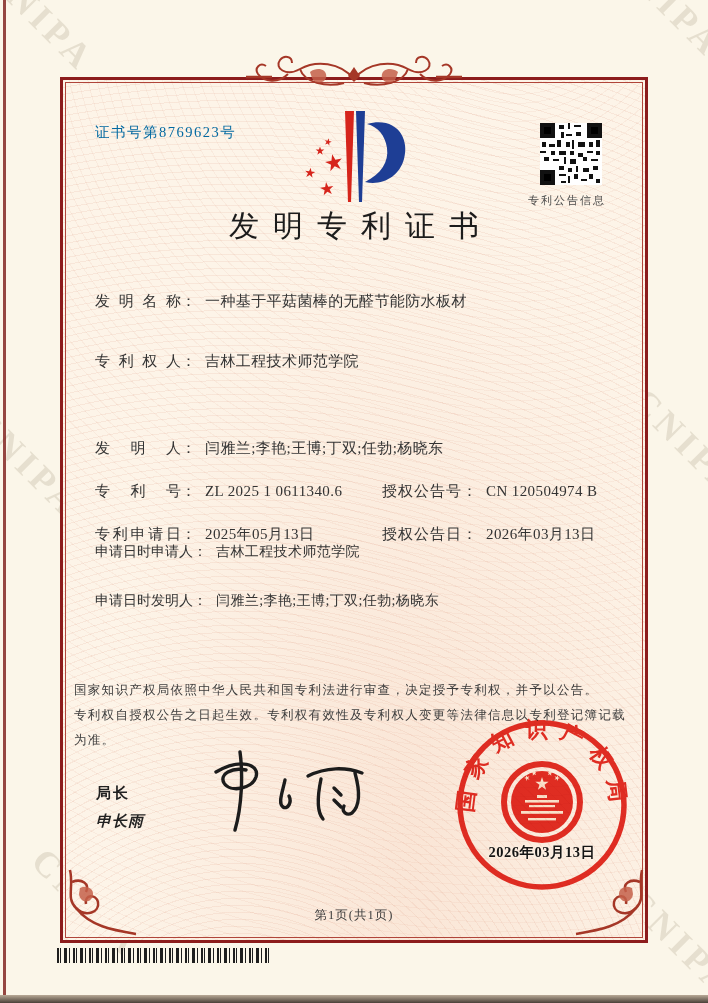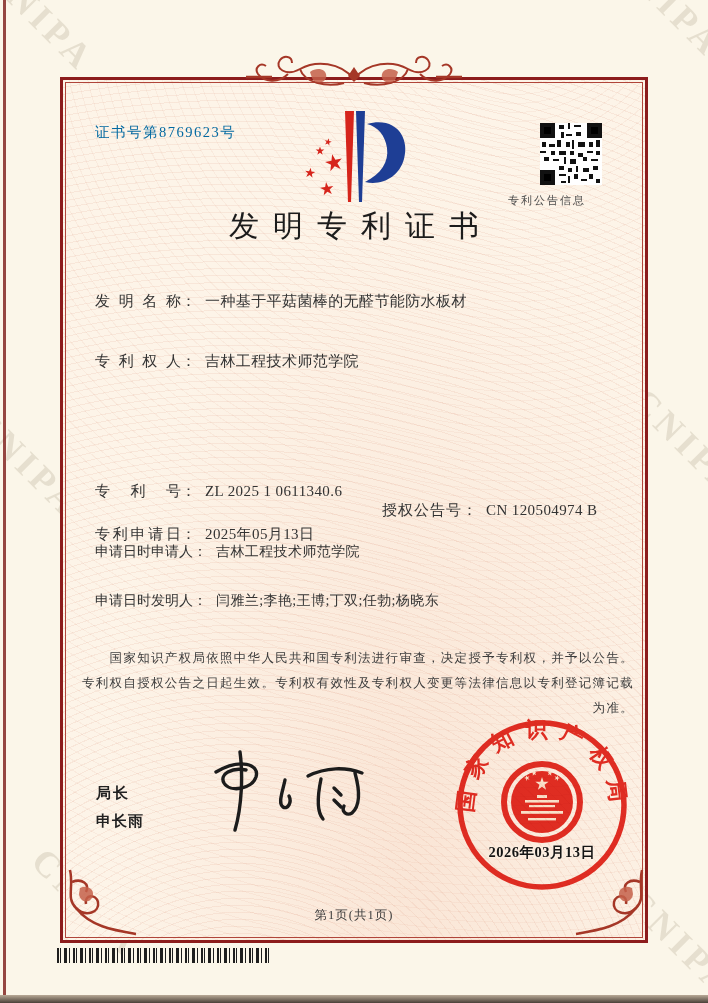--- a/index.html
+++ b/index.html
@@ -22,41 +22,41 @@
       repeating-radial-gradient(circle at 30% 118%, rgba(205,110,82,.10) 0 1px, rgba(0,0,0,0) 1px 7px),
       repeating-radial-gradient(circle at 78% -12%, rgba(205,110,82,.07) 0 1px, rgba(0,0,0,0) 1px 9px),
       #fdf4e8;}
   
   .wm{position:absolute;font-size:36px;font-weight:bold;letter-spacing:5px;
       color:rgba(125,108,74,.16);transform:rotate(45deg);white-space:nowrap;
       font-family:"Liberation Serif","DejaVu Serif",serif;pointer-events:none;}
   
   .cert-no{left:95px;top:123px;font-size:14.5px;letter-spacing:1.5px;color:#0369a1;}
   .qr{left:540px;top:123px;width:62px;height:62px;}
-  .qr-label{left:508px;top:193px;width:90px;font-size:11px;letter-spacing:2px;color:#4a4a4a;}
+  .qr-label{left:528px;top:193px;width:90px;font-size:11px;letter-spacing:2px;color:#4a4a4a;}
   .logo{left:293px;top:105px;}
   .title{left:0;top:206px;width:708px;text-align:center;font-size:30px;color:#1c1c1c;
          letter-spacing:14px;text-indent:14px;font-weight:500;}
   
   .row{left:95px;width:540px;font-size:15px;white-space:nowrap;color:#333;}
   .flabel{display:inline-block;width:86px;text-align:justify;text-align-last:justify;vertical-align:bottom;}
   .fcolon{margin-right:9px;}
   .fvalue{letter-spacing:.4px;}
   .row.compact{font-size:14px;}
   .row.compact .flabel{width:auto;text-align-last:auto;}
-  .rgroup{position:absolute;left:287px;top:0;white-space:nowrap;margin-top:19px;}
+  .rgroup{position:absolute;left:287px;top:0;white-space:nowrap;}
   .rlabel{letter-spacing:1px;}
   
-  .legal{left:74px;top:646px;width:560px;text-align:right;font-size:12.5px;
+  .legal{left:74px;top:678px;width:560px;text-align:left;font-size:12.5px;
          line-height:25px;letter-spacing:1.3px;color:#3d3d3d;}
   
   .sig-title{left:96px;top:784px;font-size:15px;font-weight:bold;color:#222;
              font-family:"Liberation Sans","DejaVu Sans",sans-serif;letter-spacing:2px;}
   .sig-name{left:96px;top:812px;font-size:15px;font-weight:bold;color:#222;
-            font-family:"Liberation Sans","DejaVu Sans",sans-serif;letter-spacing:1px;}
+            font-family:"Liberation Sans","DejaVu Sans",sans-serif;letter-spacing:1px;font-style:italic;}
   .signature{left:188px;top:740px;}
   
   .seal{left:449px;top:712px;mix-blend-mode:multiply;opacity:.95;}
   .seal-date{left:477px;top:843px;width:130px;text-align:center;font-size:14.5px;font-weight:bold;
              color:#141414;letter-spacing:.5px;
              text-shadow:0 0 3px #fdf2e6,0 0 3px #fdf2e6;}
   
   .footer-page{left:0;top:907px;width:708px;text-align:center;font-size:12.5px;color:#3b3b3b;letter-spacing:1px;}
   .barcode{left:57px;top:948px;width:213px;height:15px;
     background:repeating-linear-gradient(90deg,
@@ -193,28 +193,34 @@
   </svg>
 
   <div class="abs row" style="top:292px">
     <span class="flabel">发明名称</span><span class="fcolon">：</span><span class="fvalue">一种基于平菇菌棒的无醛节能防水板材</span>
   </div>
 
   <div class="abs title">发明专利证书</div>
   <div class="abs row" style="top:352px">
     <span class="flabel">专利权人</span><span class="fcolon">：</span><span class="fvalue">吉林工程技术师范学院</span>
   </div>
+  <div class="abs row" style="top:439px">
+    <span class="flabel">发明人</span><span class="fcolon">：</span><span class="fvalue">闫雅兰;李艳;王博;丁双;任勃;杨晓东</span>
+  </div>
   <div class="abs row" style="top:482px">
     <span class="flabel">专利号</span><span class="fcolon">：</span><span class="fvalue">ZL 2025 1 0611340.6</span>
     <span class="rgroup">
       <span class="rlabel">授权公告号</span><span class="fcolon">：</span><span class="fvalue">CN 120504974 B</span>
     </span>
   </div>
   <div class="abs row" style="top:525px">
     <span class="flabel">专利申请日</span><span class="fcolon">：</span><span class="fvalue">2025年05月13日</span>
+    <span class="rgroup">
+      <span class="rlabel">授权公告日</span><span class="fcolon">：</span><span class="fvalue">2026年03月13日</span>
+    </span>
   </div>
   <div class="abs row compact" style="top:543px">
     <span class="flabel">申请日时申请人</span><span class="fcolon">：</span><span class="fvalue">吉林工程技术师范学院</span>
   </div>
   <div class="abs row compact" style="top:592px">
     <span class="flabel">申请日时发明人</span><span class="fcolon">：</span><span class="fvalue">闫雅兰;李艳;王博;丁双;任勃;杨晓东</span>
   </div>
 
   <div class="abs legal">
     <div>国家知识产权局依照中华人民共和国专利法进行审查，决定授予专利权，并予以公告。</div>

